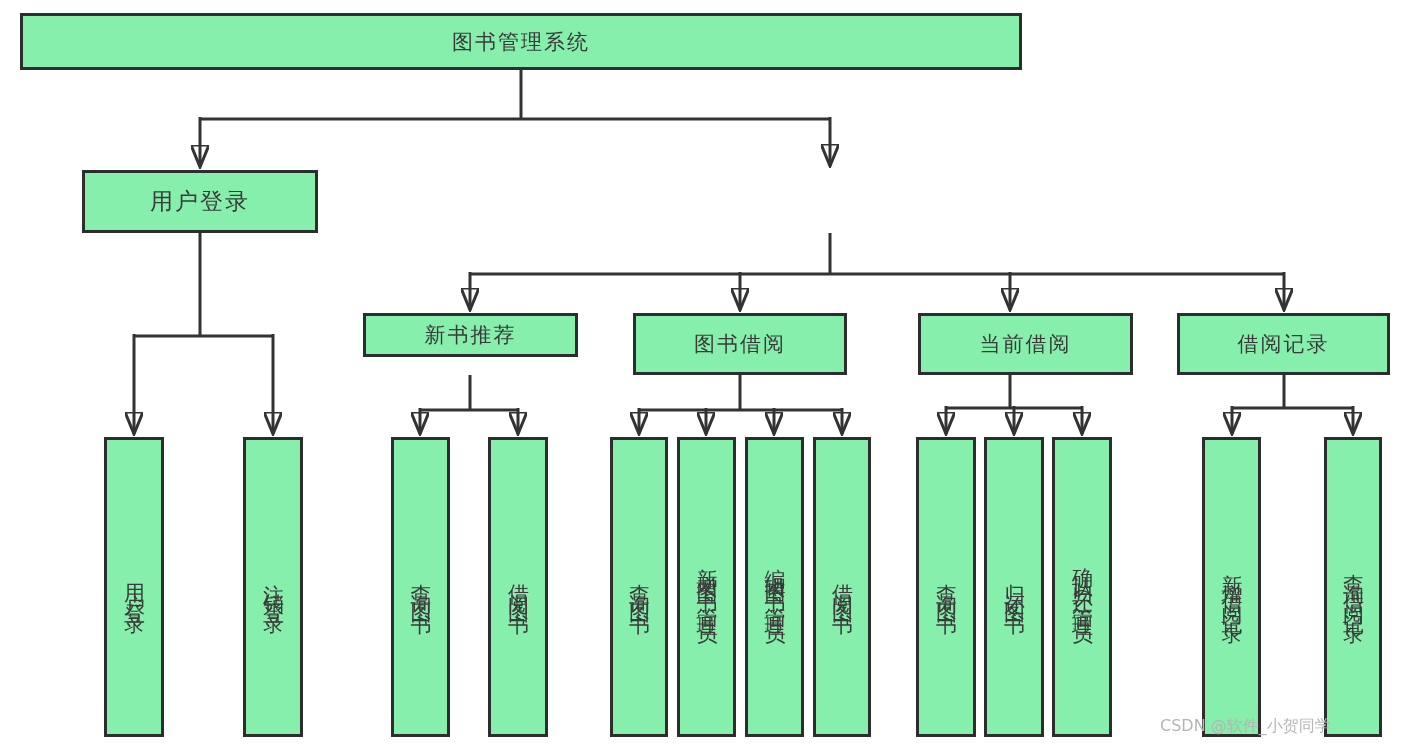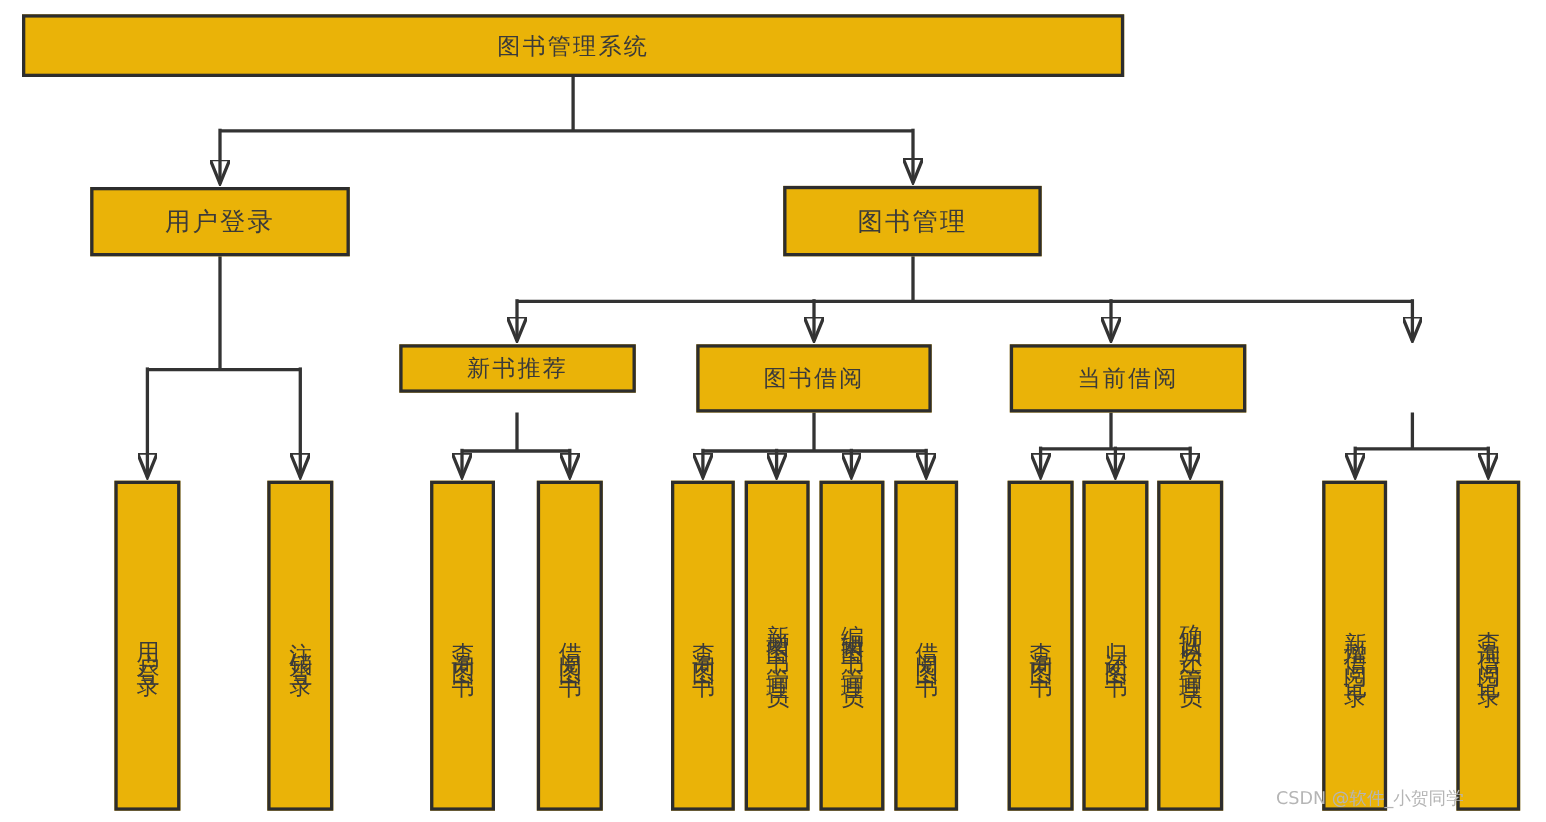--- a/index.html
+++ b/index.html
@@ -13,21 +13,21 @@
   }
   svg.wires { position: absolute; left: 0; top: 0; }
   .wires path, .wires line {
     stroke: #333333;
     stroke-width: 3;
     fill: none;
   }
   .node {
     position: absolute;
     box-sizing: border-box;
-    background: #eab308;
+    background: #86efac;
     border: 3px solid #2d2d2d;
     color: #3a3a3a;
     display: flex;
     align-items: center;
     justify-content: center;
   }
   .h-node { font-size: 21px; letter-spacing: 2px; }
   .h-node.lvl2 { font-size: 23px; }
   .v-node span {
     writing-mode: vertical-rl;
@@ -115,25 +115,25 @@
     <line x1="1082" y1="406" x2="1082" y2="434" marker-end="url(#arr)"></line>
 
     <path d="M1284,375 V408 M1232,408 H1353"></path>
     <line x1="1232" y1="406" x2="1232" y2="434" marker-end="url(#arr)"></line>
     <line x1="1353" y1="406" x2="1353" y2="434" marker-end="url(#arr)"></line>
   </svg>
 
   <div class="node h-node n-root">图书管理系统</div>
 
   <div class="node h-node lvl2 n-ulogin">用户登录</div>
-  <div class="node h-node lvl2 n-bmgmt">图书管理</div>
 
   <div class="node h-node n-newrec">新书推荐</div>
   <div class="node h-node n-bborrow">图书借阅</div>
   <div class="node h-node n-cborrow">当前借阅</div>
+  <div class="node h-node n-brec">借阅记录</div>
 
   <div class="node v-node leaf l-ul1">
     <span>用户登录</span>
   </div>
   <div class="node v-node leaf l-ul2">
     <span>注销登录</span>
   </div>
 
   <div class="node v-node leaf l-nb1">
     <span>查询图书</span>

